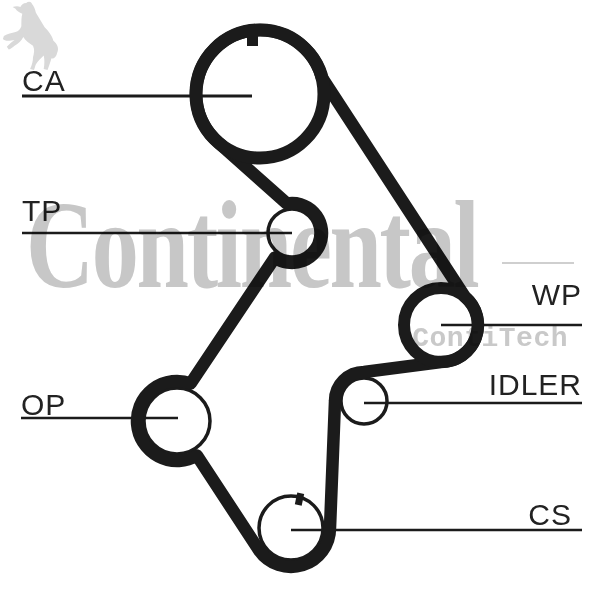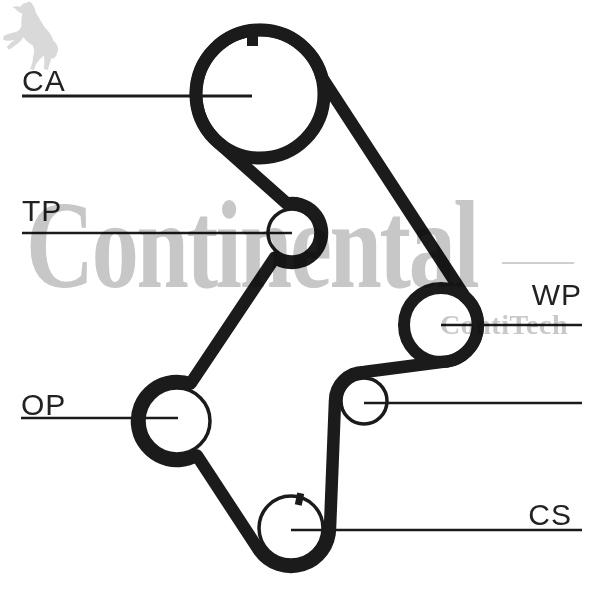--- a/index.html
+++ b/index.html
@@ -18,22 +18,22 @@
   .watermark{
     position:absolute;inset:0;pointer-events:none;mix-blend-mode:multiply;
   }
   .wm-brand{
     position:absolute;left:26px;top:184px;line-height:1;
     font-family:"Liberation Serif", serif;font-weight:bold;font-size:124px;
     color:#c7c7c7;letter-spacing:-3px;white-space:nowrap;
     transform:scaleX(0.76);transform-origin:0 0;
   }
   .wm-sub{
-    position:absolute;right:32px;top:311px;line-height:1;
-    font-family:Liberation Serif, serif;font-weight:bold;font-size:28px;
+    position:absolute;right:32px;top:325px;line-height:1;
+    font-family:Liberation Mono, monospace;font-weight:bold;font-size:28px;
     color:#c9c9c9;letter-spacing:0.5px;white-space:nowrap;
   }
   .wm-horse{position:absolute;left:504px;top:186px;}
   .wm-underline{position:absolute;left:502px;top:262px;width:72px;height:2px;background:#cfcfcf;}
 </style>
 </head>
 <body>
 
 <div class="stage">
 
@@ -72,20 +72,21 @@
     </g>
 
     <rect x="247" y="30" width="11" height="16" fill="#1b1b1b"></rect>
     <rect x="296" y="493" width="7" height="12" fill="#1b1b1b" transform="rotate(12 299 499)"></rect>
   </svg>
 
   <div class="lbl" style="left:22px;top:66px;">CA</div>
   <div class="lbl" style="left:22px;top:196px;">TP</div>
   <div class="lbl" style="left:21px;top:390px;">OP</div>
   <div class="lbl right" style="right:18px;top:280px;">WP</div>
+  <div class="lbl right" style="right:18px;top:370px;">IDLER</div>
   <div class="lbl right" style="right:28px;top:500px;">CS</div>
 
   <div class="watermark">
     <div class="wm-brand">Continental</div>
 
     <svg class="wm-horse" width="66" height="72" viewBox="0 0 68 72">
       <path fill="#d9d9d9" d="M27 2
         C29 0 32 0 33 3 C35 5 36 8 37 12
         C40 17 43 22 46 27 C50 31 54 36 55 41
         C59 44 61 49 59 53 C58 58 55 60 53 59

